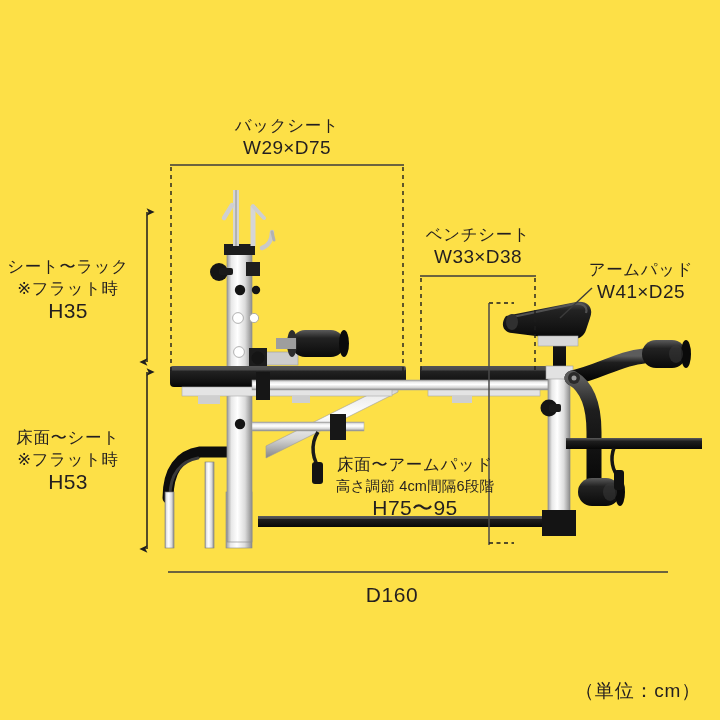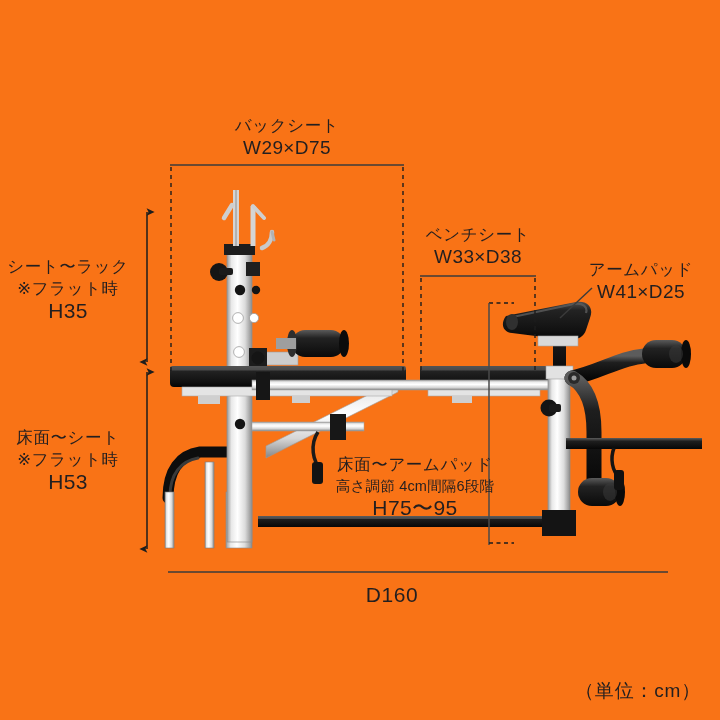--- a/index.html
+++ b/index.html
@@ -11,21 +11,21 @@
   body {
     width: 720px;
     height: 720px;
     overflow: hidden;
     font-family: "Liberation Sans", "DejaVu Sans", sans-serif;
   }
   #diagram-root {
     position: relative;
     width: 720px;
     height: 720px;
-    background: #f97316;
+    background: #fde047;
   }
   svg.canvas {
     position: absolute;
     left: 0;
     top: 0;
     width: 720px;
     height: 720px;
     display: block;
   }
   .dim-text {

